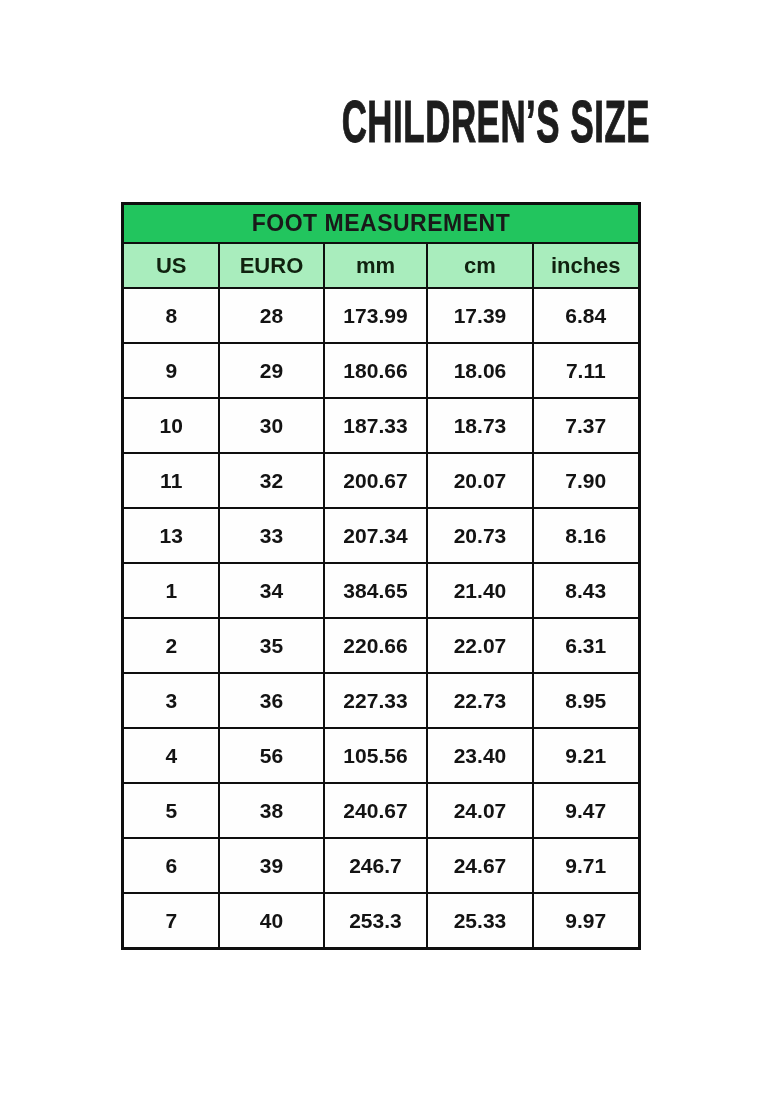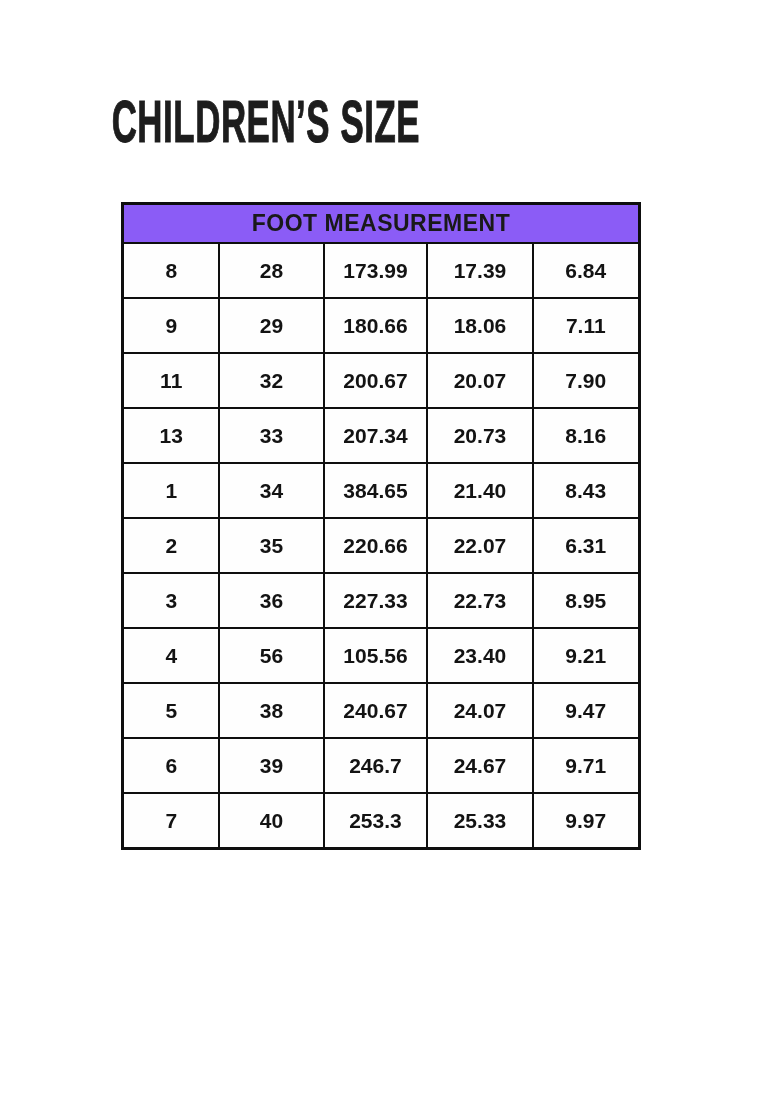--- a/index.html
+++ b/index.html
@@ -8,21 +8,21 @@
   }
   body {
     width: 762px;
     height: 1100px;
     background: #ffffff;
     font-family: "Liberation Sans", sans-serif;
     color: #161616;
     overflow: hidden;
   }
   .title-wrap {
-    text-align: left;
+    text-align: right;
     margin-top: 92px;
     height: 62px;
   }
   .page-title {
     display: inline-block;
     font-size: 60px;
     line-height: 1;
     font-weight: 700;
     color: #1d1d1d;
     white-space: nowrap;
@@ -39,21 +39,21 @@
     border: 3px solid #0e0e0e;
   }
   .size-table th, .size-table td {
     border: 2px solid #0e0e0e;
     text-align: center;
     vertical-align: middle;
     padding: 0;
     font-weight: 700;
   }
   .measure-band th {
-    background: #8b5cf6;
+    background: #22c55e;
     height: 37px;
     font-size: 23px;
     color: #191919;
     letter-spacing: 0.5px;
     text-align: center;
   }
   .col-band th {
     background: #a9edbd;
     height: 43px;
     font-size: 22px;
@@ -83,35 +83,49 @@
     <col class="c-us">
       <col class="c-euro">
       <col class="c-mm">
       <col class="c-cm">
       <col class="c-inches">
   </colgroup>
   <thead>
     <tr class="measure-band">
       <th colspan="5">FOOT MEASUREMENT</th>
     </tr>
+    <tr class="col-band">
+      <th>US</th>
+      <th>EURO</th>
+      <th>mm</th>
+      <th>cm</th>
+      <th>inches</th>
+    </tr>
   </thead>
   <tbody>
     <tr>
       <td>8</td>
       <td>28</td>
       <td>173.99</td>
       <td>17.39</td>
       <td>6.84</td>
     </tr>
     <tr>
       <td>9</td>
       <td>29</td>
       <td>180.66</td>
       <td>18.06</td>
       <td>7.11</td>
+    </tr>
+    <tr>
+      <td>10</td>
+      <td>30</td>
+      <td>187.33</td>
+      <td>18.73</td>
+      <td>7.37</td>
     </tr>
     <tr>
       <td>11</td>
       <td>32</td>
       <td>200.67</td>
       <td>20.07</td>
       <td>7.90</td>
     </tr>
     <tr>
       <td>13</td>

